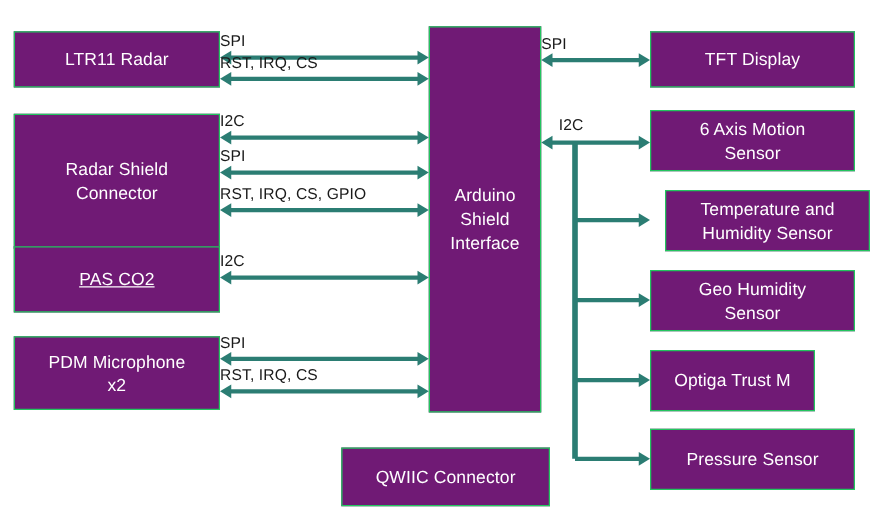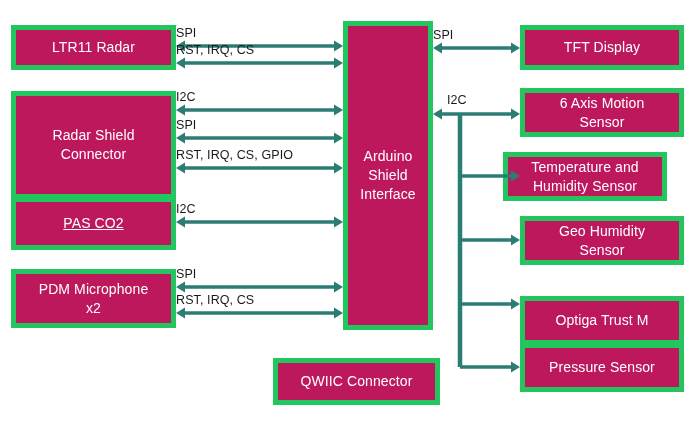--- a/index.html
+++ b/index.html
@@ -11,30 +11,30 @@
   #canvas {
     position: relative;
     width: 700px;
     height: 421px;
     background: #ffffff;
     overflow: hidden;
     font-family: "Liberation Sans", sans-serif;
   }
   .block {
     position: absolute;
-    background: #be185d;
+    background: #701a75;
     color: #ffffff;
     display: flex;
     align-items: center;
     justify-content: center;
     text-align: center;
     font-size: 14px;
     line-height: 1.35;
     box-sizing: border-box;
-    border: 5px solid #22c55e;
+    border: 1px solid #22c55e;
     letter-spacing: 0.1px;
   }
   .block .label {
     display: block;
     padding: 0 6px;
     white-space: pre-line;
   }
   .conn {
     position: absolute;
   }
@@ -82,29 +82,29 @@
       </div>
     </div>
   <div id="right-blocks-group">
       <div class="block" style="left: 520px; top: 25px; width: 164px; height: 45px;">
         <span class="label">TFT Display</span>
       </div>
       <div class="block" style="left: 520px; top: 88px; width: 164px; height: 49px;">
         <span class="label">6 Axis Motion
 Sensor</span>
       </div>
-      <div class="block" style="left: 503px; top: 152px; width: 164px; height: 49px;">
+      <div class="block" style="left: 532px; top: 152px; width: 164px; height: 49px;">
         <span class="label">Temperature and
 Humidity Sensor</span>
       </div>
       <div class="block" style="left: 520px; top: 216px; width: 164px; height: 49px;">
         <span class="label">Geo Humidity
 Sensor</span>
       </div>
-      <div class="block" style="left: 520px; top: 280px; width: 164px; height: 49px; margin-top: 16px;">
+      <div class="block" style="left: 520px; top: 280px; width: 132px; height: 49px;">
         <span class="label">Optiga Trust M</span>
       </div>
       <div class="block" style="left: 520px; top: 343px; width: 164px; height: 49px;">
         <span class="label">Pressure Sensor</span>
       </div>
     </div>
   <div id="standalone-blocks-group">
       <div class="block" style="left: 273px; top: 358px; width: 167px; height: 47px;">
         <span class="label">QWIIC Connector</span>
       </div>

